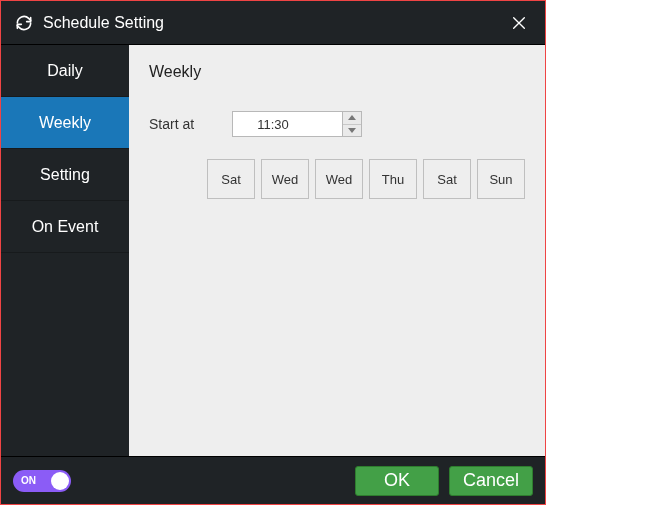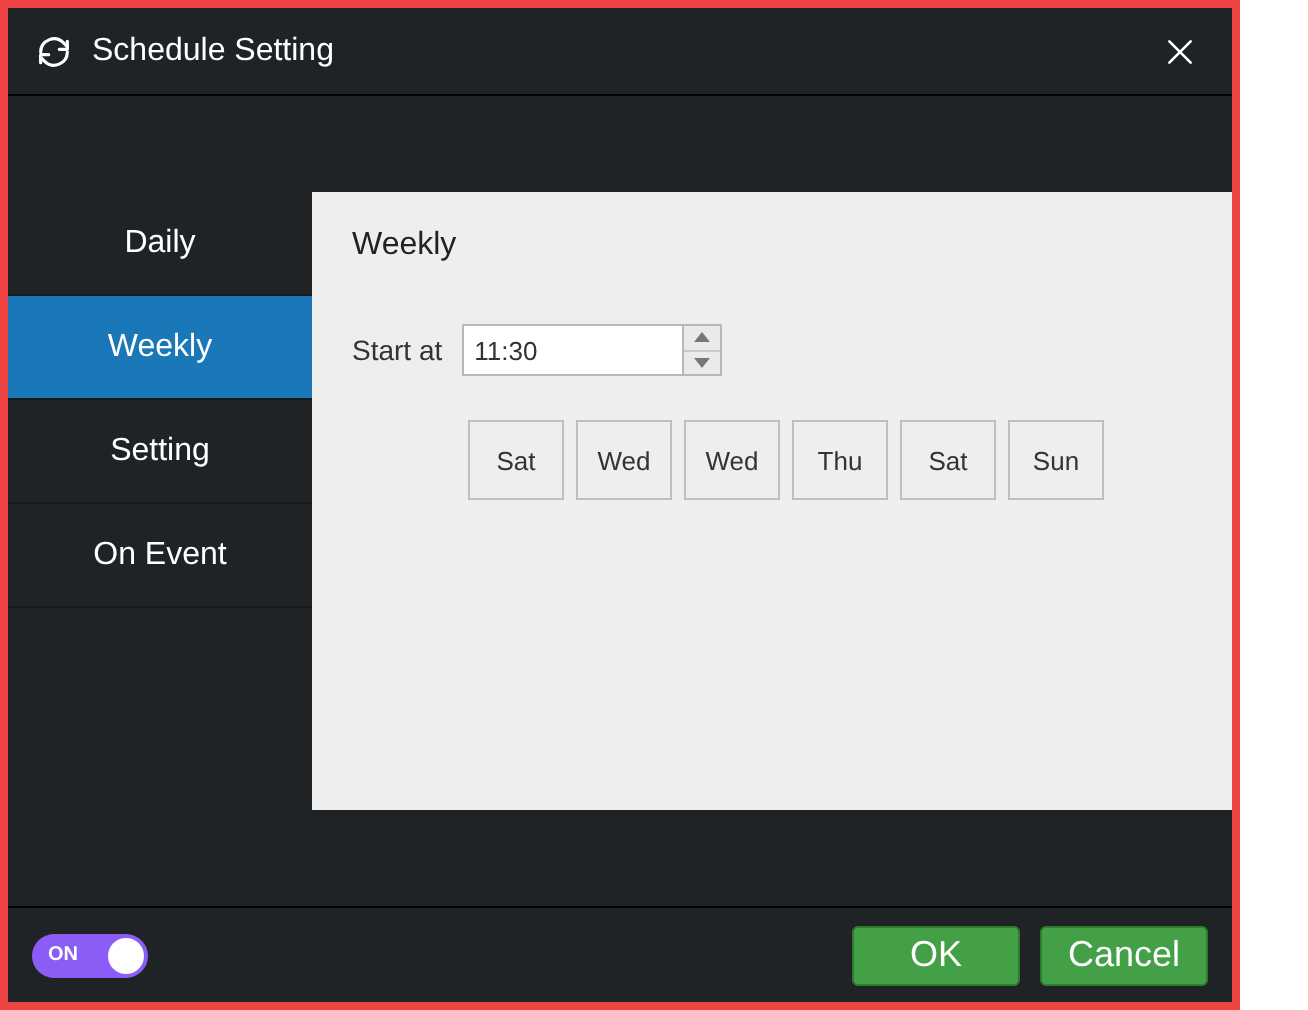--- a/index.html
+++ b/index.html
@@ -1,19 +1,19 @@
 <!DOCTYPE html>
 <html><head>
 <meta charset="utf-8">
 <style>
   * { box-sizing: border-box; margin: 0; padding: 0; }
   html, body { width: 654px; height: 505px; font-family: Arial, Helvetica, sans-serif; background: #fff; }
   .window {
-    width: 620px; height: 505px; background: #1f2326;
-    display: flex; flex-direction: column; border: 4px solid #ef4444; gap: 48px;
+    width: 546px; height: 505px; background: #1f2326;
+    display: flex; flex-direction: column; border: 1px solid #ef4444;
   }
   .titlebar {
     height: 44px; background: #1f2326; color: #fff;
     display: flex; align-items: center; padding: 0 12px 0 14px;
     border-bottom: 1px solid #000;
   }
   .titlebar .app-icon { width: 18px; height: 18px; margin-right: 10px; display:flex; align-items:center; justify-content:center; }
   .titlebar .title { font-size: 16px; flex: 1; }
   .titlebar .close { width: 28px; height: 28px; display:flex; align-items:center; justify-content:center; cursor:pointer; }
   .body {
@@ -31,22 +31,22 @@
   .main {
     flex:1; background: #eeeeee; padding: 18px 20px; color:#333;
   }
   .main h2 { font-size: 16px; font-weight: normal; color:#222; margin-bottom: 30px; }
   .row { display:flex; align-items:center; gap: 10px; margin-bottom: 22px; }
   .row label { font-size: 14px; color:#333; }
   .spinner {
     display:flex; align-items:stretch; height: 26px;
   }
   .spinner input {
-    width: 110px; border:1px solid #b8b8b8; border-right:none; padding: 0 5px;
-    font-size: 13px; color:#333; background:#fff; outline:none;
+    width: 110px; border:1px solid #b8b8b8; border-right:none; padding: 0 24px;
+    font-size: 13px; color:#333; background:#fff; outline:none;margin-left:28px;
   }
   .spinner .arrows {
     width: 20px; border:1px solid #b8b8b8; display:flex; flex-direction:column; background:#eaeaea;
   }
   .spinner .arrows button {
     flex:1; border:none; background:#eaeaea; cursor:pointer; padding:0;
     display:flex; align-items:center; justify-content:center;
   }
   .spinner .arrows button:first-child { border-bottom:1px solid #c8c8c8; }
   .days { display:flex; gap: 6px; margin-left: 58px; }

